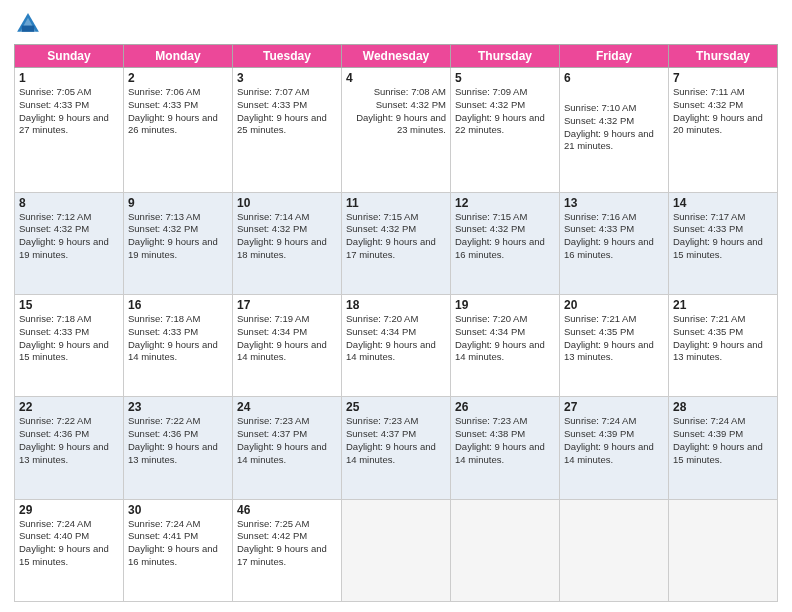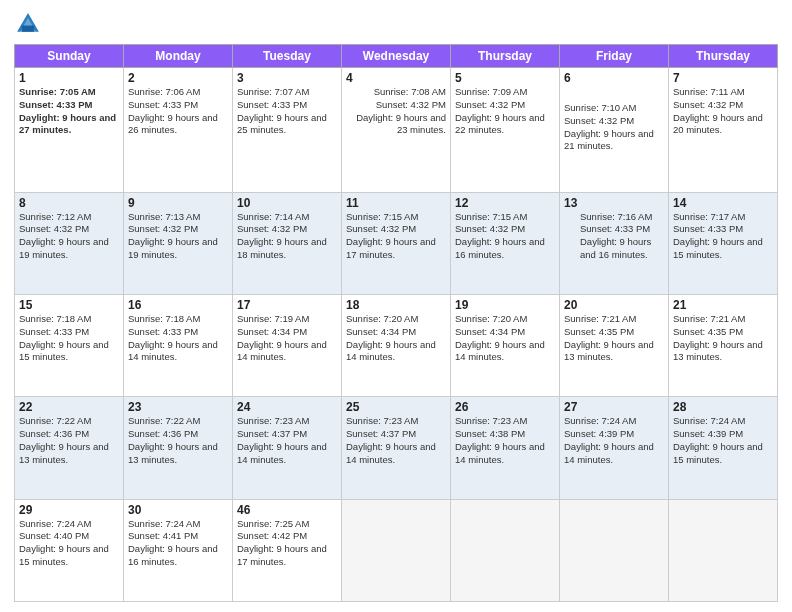--- a/index.html
+++ b/index.html
@@ -60,21 +60,21 @@
     .location {
       font-size: 13px;
       color: #444;
     }
     .calendar {
       width: 100%;
       border-collapse: collapse;
       flex: 1;
     }
     .calendar th {
-      background: #8b5cf6;
+      background: #ec4899;
       color: #fff;
       font-size: 12px;
       font-weight: bold;
       text-align: center;
       padding: 4px 2px;
       border: 1px solid #aaa;
     }
     .calendar td {
       vertical-align: top;
       border: 1px solid #ccc;
@@ -138,21 +138,21 @@
           <th>Wednesday</th>
           <th>Thursday</th>
           <th>Friday</th>
           <th>Thursday</th>
         </tr>
     </thead>
     <tbody id="cal-body">
     <tr class="row-odd">
           <td>
             <span class="day-num">1</span>
-            <div class="day-info" style="white-space: pre-line; font-weight: bold;">Sunrise: 7:05 AM
+            <div class="day-info" style="white-space: pre-line;">Sunrise: 7:05 AM
 Sunset: 4:33 PM
 Daylight: 9 hours and 27 minutes.</div>
           </td>
           <td>
             <span class="day-num">2</span>
             <div class="day-info" style="white-space: pre-line;">Sunrise: 7:06 AM
 Sunset: 4:33 PM
 Daylight: 9 hours and 26 minutes.</div>
           </td>
           <td>
@@ -212,21 +212,21 @@
 Daylight: 9 hours and 17 minutes.</div>
           </td>
           <td>
             <span class="day-num">12</span>
             <div class="day-info" style="white-space: pre-line;">Sunrise: 7:15 AM
 Sunset: 4:32 PM
 Daylight: 9 hours and 16 minutes.</div>
           </td>
           <td>
             <span class="day-num">13</span>
-            <div class="day-info" style="white-space: pre-line; margin-left: 16px;">Sunrise: 7:16 AM
+            <div class="day-info" style="white-space: pre-line;">Sunrise: 7:16 AM
 Sunset: 4:33 PM
 Daylight: 9 hours and 16 minutes.</div>
           </td>
           <td>
             <span class="day-num">14</span>
             <div class="day-info" style="white-space: pre-line;">Sunrise: 7:17 AM
 Sunset: 4:33 PM
 Daylight: 9 hours and 15 minutes.</div>
           </td>
         </tr>

